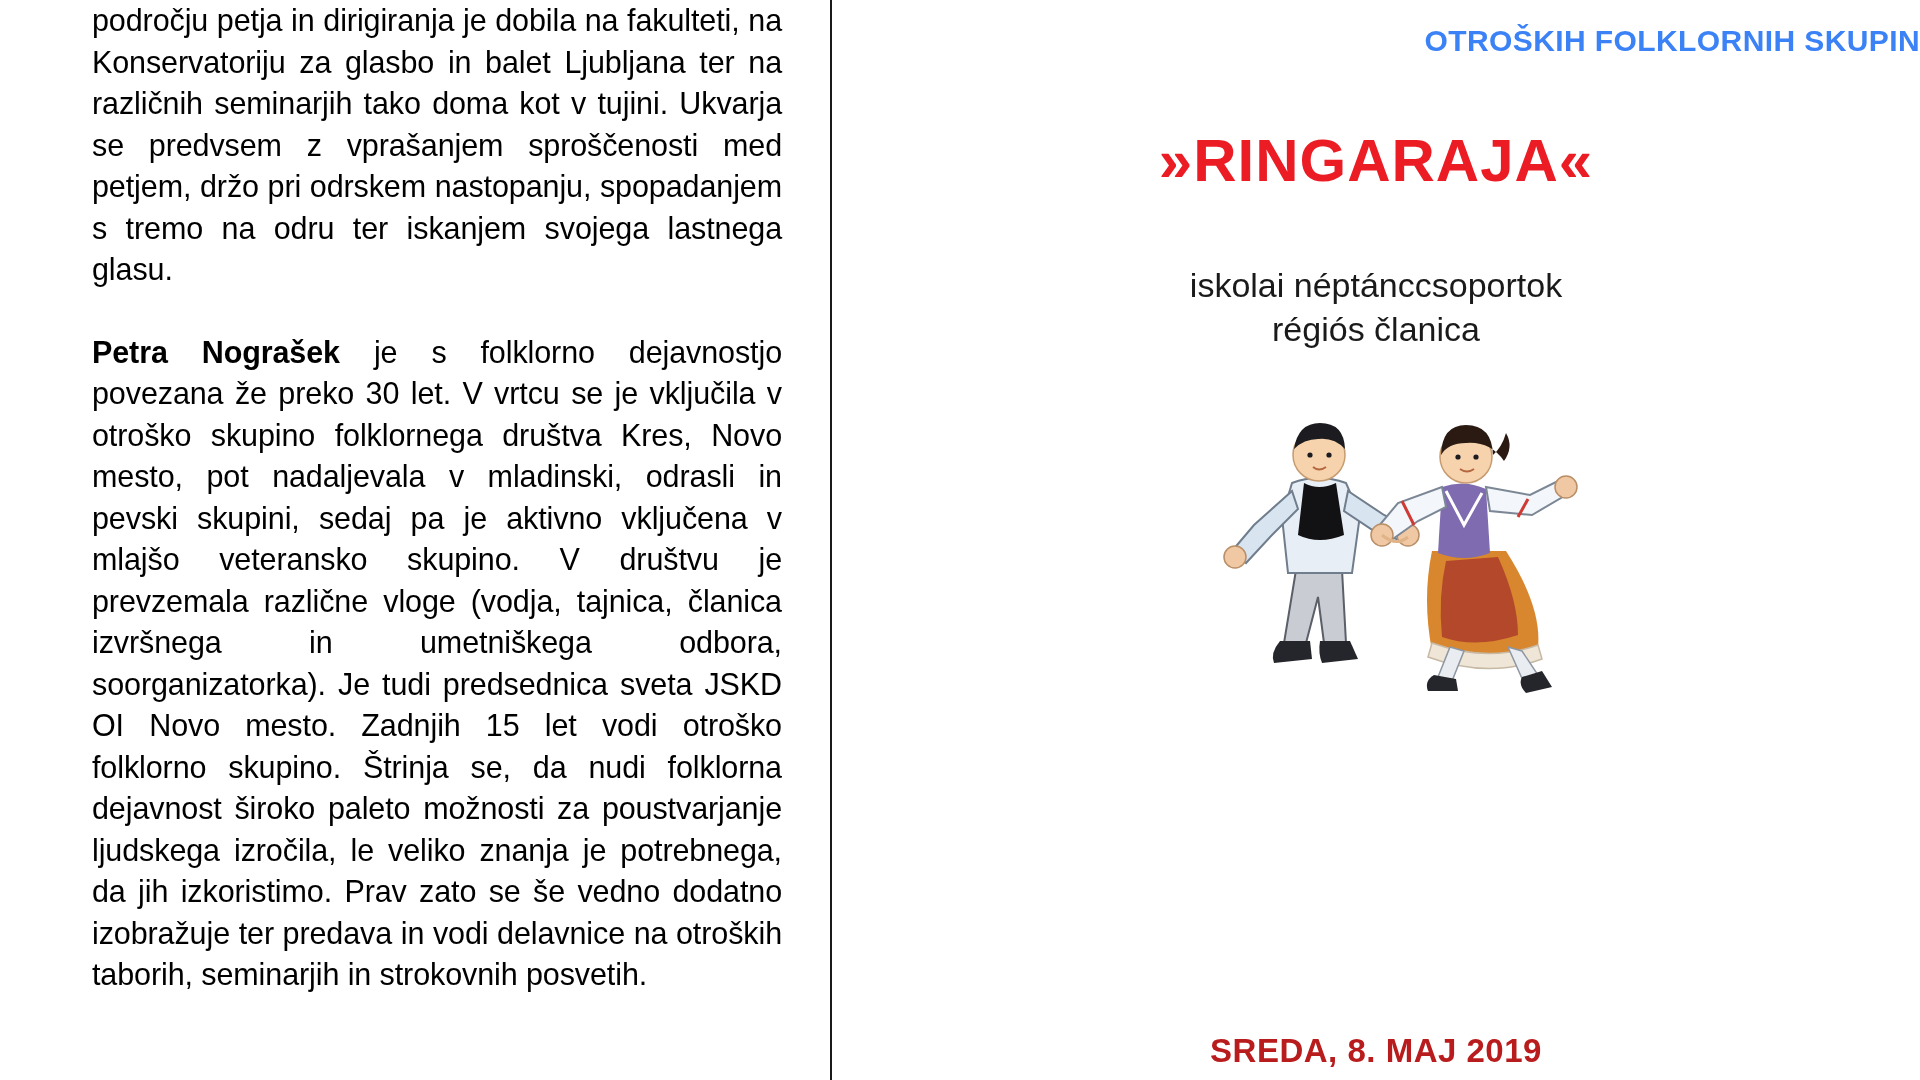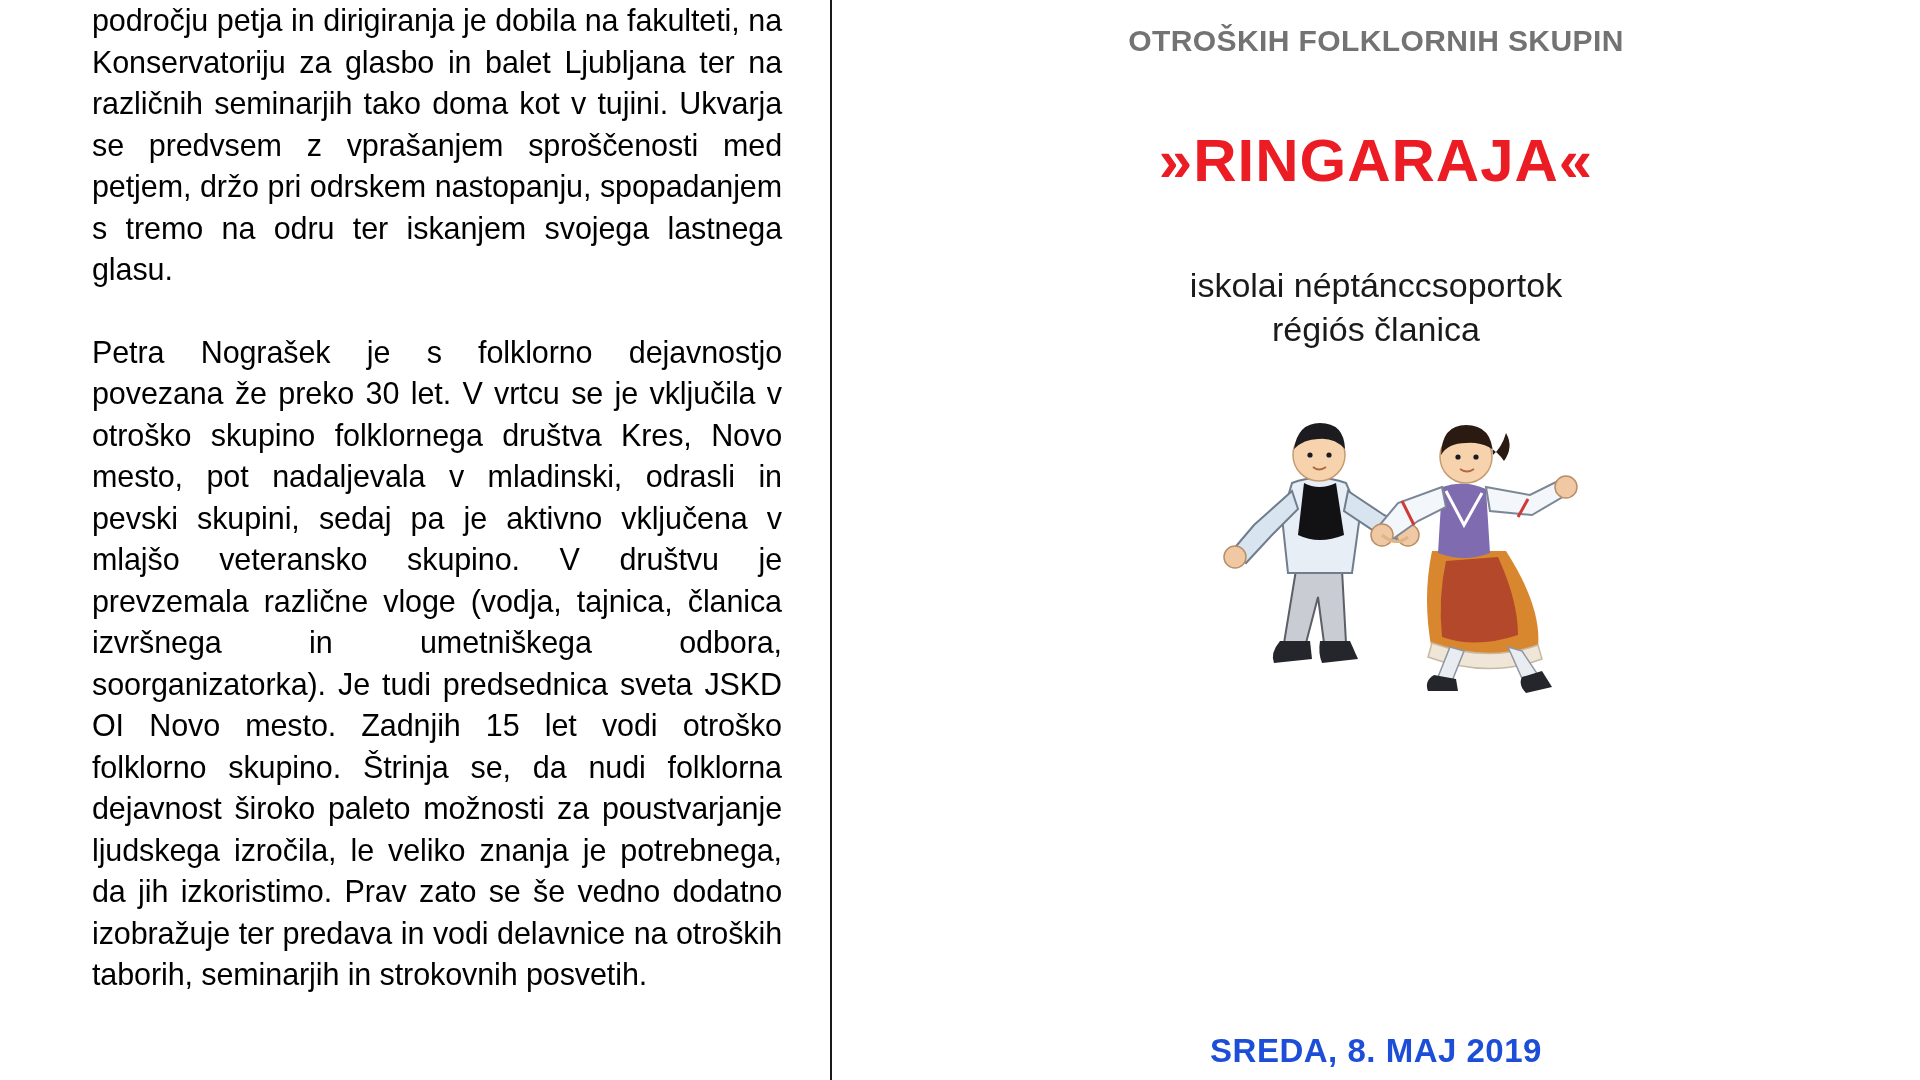--- a/index.html
+++ b/index.html
@@ -36,21 +36,21 @@
     font-size: 30.5px;
     line-height: 41.5px;
     text-align: justify;
     text-justify: inter-word;
     letter-spacing: -0.1px;
   }
   .para-gap {
     height: 41px;
   }
   .name-bold {
-    font-weight: normal;
+    font-weight: bold;
   }
 
   
   .divider {
     position: absolute;
     left: 830px;
     top: -10px;
     width: 2px;
     height: 1100px;
     background: #1a1a1a;
@@ -63,21 +63,22 @@
     top: 0px;
     width: 1088px;
     height: 1080px;
     text-align: center;
   }
   .rtitle {
     font-weight: bold;
     font-size: 30px;
     letter-spacing: 0.4px;
     line-height: 38px;
-    color: #737373;
+    color: #3b82f6;
+    text-align: right;
   }
   .rtitle.l1 { margin-top: 22px; }
   .rtitle.l2 { margin-top: 48px; }
 
   .ringaraja {
     margin-top: 66px;
     font-weight: bold;
     font-size: 60px;
     letter-spacing: 1px;
     color: #ec1c24;
@@ -98,21 +99,21 @@
   }
 
   .footer-date {
     position: absolute;
     left: 0;
     right: 0;
     bottom: 10px;
     font-weight: bold;
     font-size: 33px;
     letter-spacing: 0.5px;
-    color: #1d4ed8;
+    color: #b91c1c;
     text-align: center;
   }
 </style>
 </head>
 <body>
 
 <div class="page">
 
   <div class="left-col">
     <p>področju petja in dirigiranja je dobila na fakulteti, na Konservatoriju za glasbo in balet Ljubljana ter na različnih seminarjih tako doma kot v tujini. Ukvarja se predvsem z vprašanjem sproščenosti med petjem, držo pri odrskem nastopanju, spopadanjem s tremo na odru ter iskanjem svojega lastnega glasu.</p>

